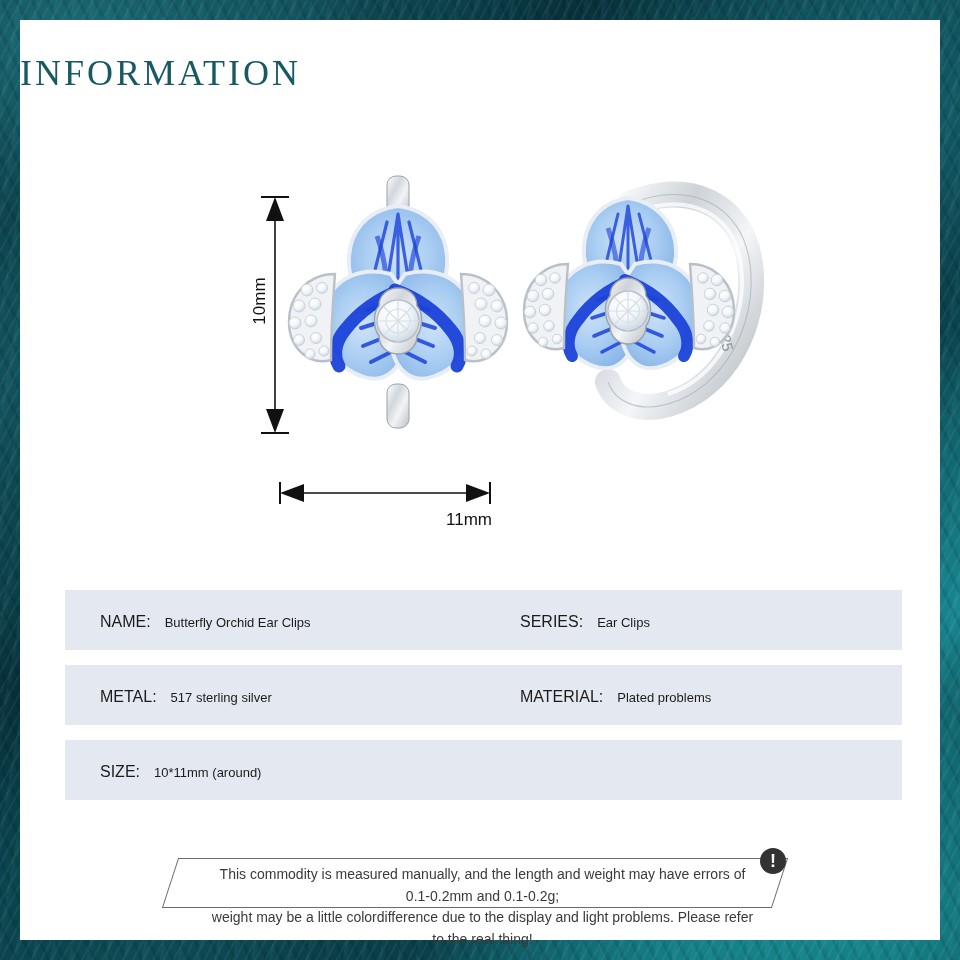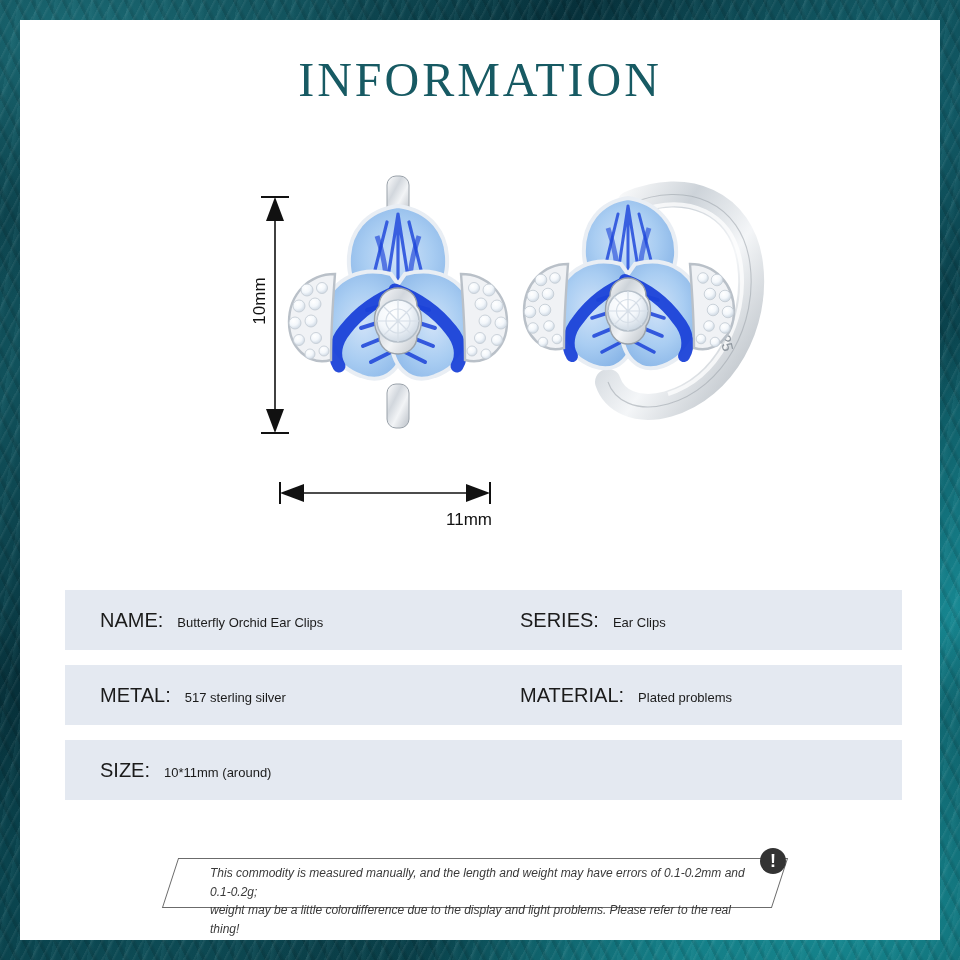--- a/index.html
+++ b/index.html
@@ -47,23 +47,22 @@
     background: #ffffff;
     box-sizing: border-box;
   }
 
   
   #title {
     position: absolute;
     left: 0;
     top: 32px;
     width: 920px;
-    text-align: center;
     font-family: "Liberation Serif", "DejaVu Serif", serif;
-    font-size: 48px;
+    font-size: 36px;
     letter-spacing: 3px;
     color: #175a63;
   }
 
   
   #photo-area {
     position: absolute;
     left: 0;
     top: 130px;
     width: 920px;
@@ -129,21 +128,21 @@
     box-sizing: border-box;
     padding-left: 35px;
   }
   .spec-cell {
     display: flex;
     align-items: baseline;
     white-space: nowrap;
   }
   .spec-cell.col-1 { width: 420px; }
   .spec-key {
-    font-size: 20px;
+    font-size: 16px;
     color: #1b1b1b;
   }
   .spec-val {
     font-size: 13px;
     color: #1b1b1b;
     margin-left: 14px;
     margin-top: 6px;
   }
 
   
@@ -163,25 +162,24 @@
     border: 1.4px solid #6b6b6b;
     transform: skewX(-18deg);
     background: #ffffff;
     box-sizing: border-box;
   }
   #disclaimer-text {
     position: absolute;
     left: 40px;
     top: 16px;
     width: 545px;
-    text-align: left;
-    font-size: 12px;
+    text-align: center;
+    font-size: 14px;
     line-height: 1.55;
     color: #3a3a3a;
-    font-style: italic;
   }
   #alert-icon {
     position: absolute;
     left: 590px;
     top: 0px;
     width: 26px;
     height: 26px;
     border-radius: 50%;
     background: #333333;
     display: flex;

